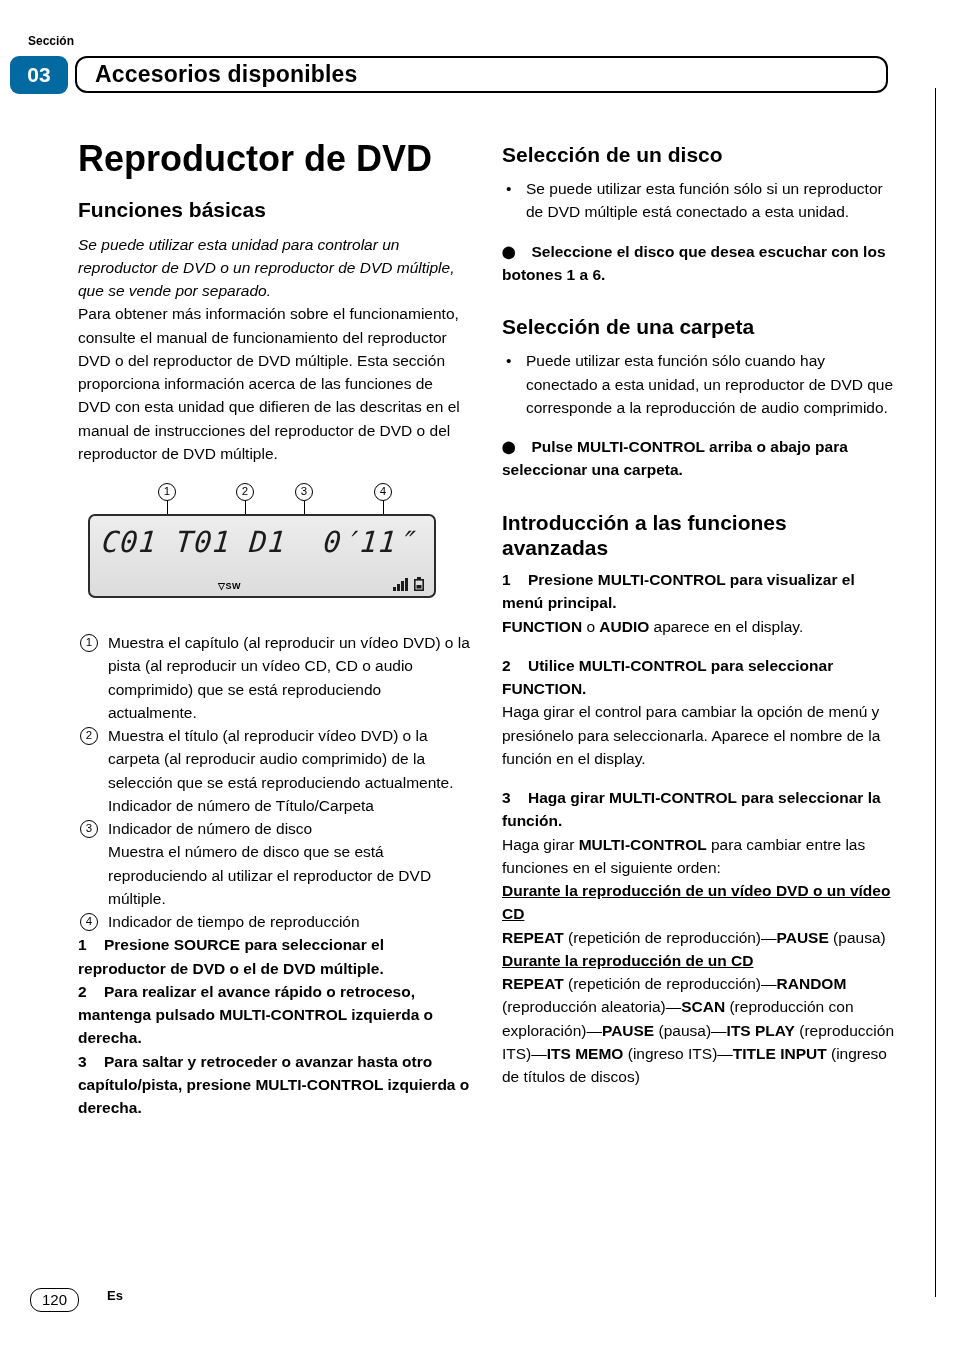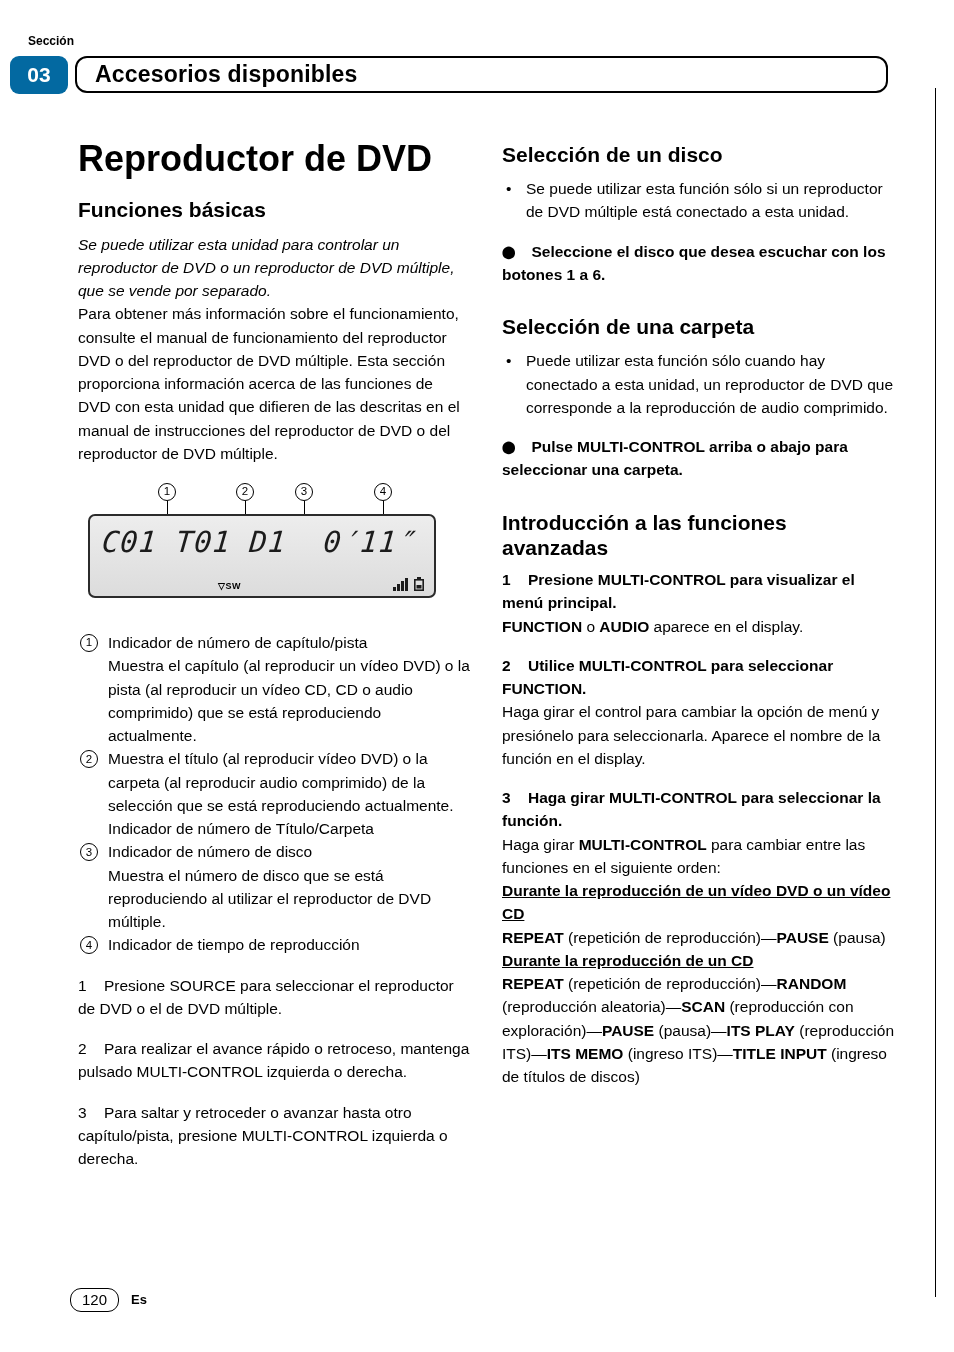--- a/index.html
+++ b/index.html
@@ -57,35 +57,35 @@
     padding-left:112px;font-size:9px;
   }
   .sw{font-weight:bold;letter-spacing:.5px;}
   .lcd-icons{display:flex;align-items:flex-end;gap:4px;}
 
   
   .legend-item{display:flex;margin:0 0 0 0;align-items:flex-start;}
   .legend-item .co{flex:0 0 auto;margin:3px 10px 0 2px;}
   .legend-text{font-size:15.5px;line-height:1.5;}
 
-  .step{font-weight:normal;margin-top:17px;}
+  .step{font-weight:bold;}
   .step .step-num{display:inline-block;min-width:26px;}
 
   
   .bullet{display:flex;font-size:15.5px;line-height:1.5;margin-bottom:16px;}
   .bullet .b-dot{flex:0 0 auto;width:24px;padding-left:4px;box-sizing:border-box;}
   .action{font-weight:bold;margin-bottom:28px;}
   .action .a-dot{margin-right:16px;font-size:12px;vertical-align:1px;}
   .h2-block{margin-top:4px;}
   .adv-step{font-weight:bold;margin-top:16px;}
   .adv-step .step-num{display:inline-block;min-width:26px;font-weight:bold;}
   .u-head{font-weight:bold;text-decoration:underline;}
 
   
-  .footer{position:absolute;left:30px;bottom:40px;display:flex;align-items:center;gap:12px;margin-left:40px;}
+  .footer{position:absolute;left:30px;bottom:40px;display:flex;gap:28px;}
   .page-pill{
     border:1.6px solid #000;border-radius:11px;padding:1px 11px;
     font-size:15px;line-height:1.35;
   }
   .lang{font-size:13px;font-weight:bold;}
 </style>
 </head>
 <body>
 
 <div class="page">
@@ -143,21 +143,20 @@
             </svg>
           </span>
         </div>
       </div>
     </div>
 
     <div class="legend">
       <div class="legend-item">
         <span class="co">1</span>
         <div class="legend-text">
-          <div>Indicador de número de capítulo/pista</div>
           <div>Muestra el capítulo (al reproducir un vídeo DVD) o la pista (al reproducir un vídeo CD, CD o audio comprimido) que se está reproduciendo actualmente.</div>
         </div>
       </div>
       <div class="legend-item">
         <span class="co">2</span>
         <div class="legend-text">
           <div>Muestra el título (al reproducir vídeo DVD) o la carpeta (al reproducir audio comprimido) de la selección que se está reproduciendo actualmente.</div>
           <div>Indicador de número de Título/Carpeta</div>
         </div>
       </div>

